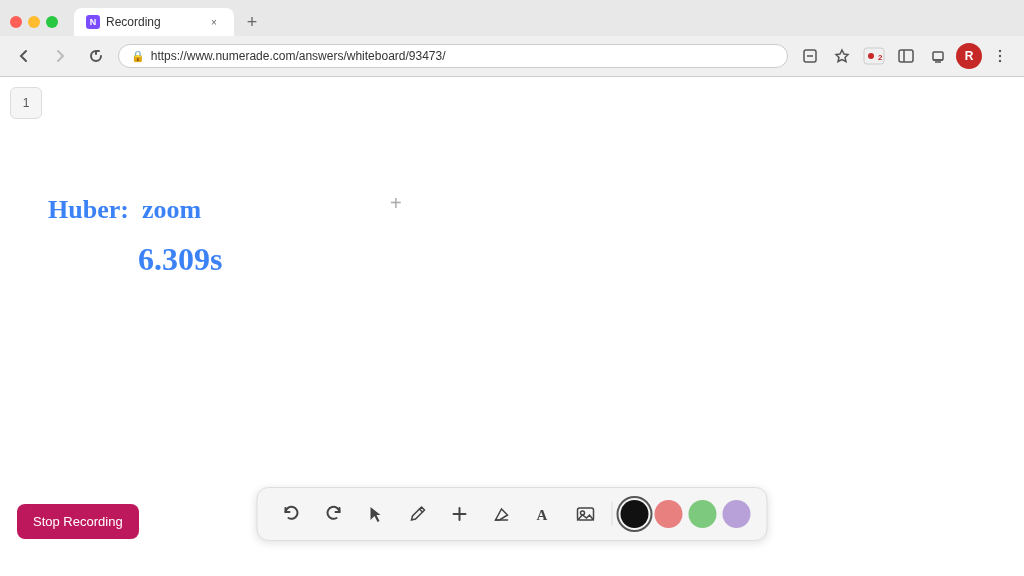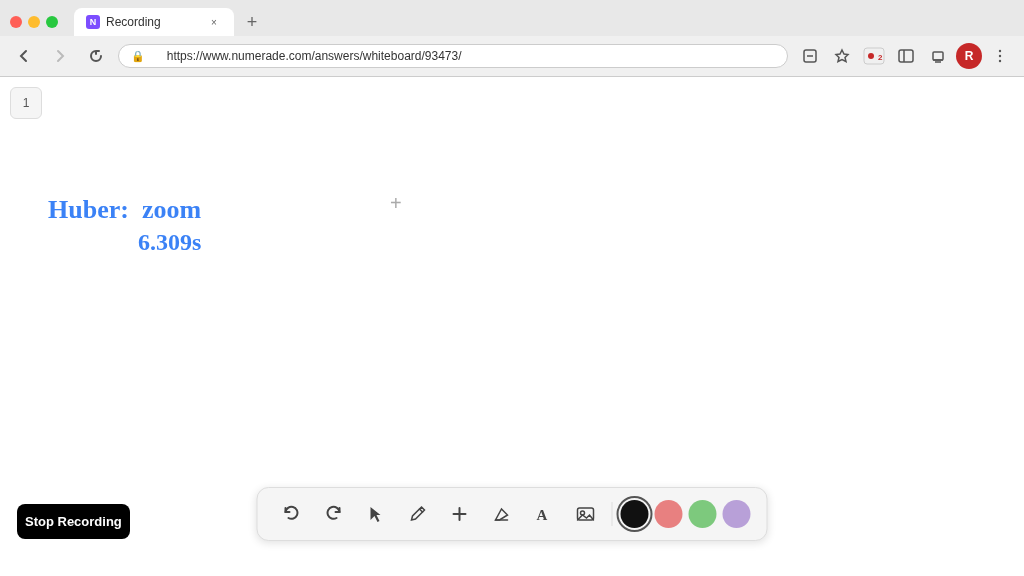--- a/index.html
+++ b/index.html
@@ -118,21 +118,21 @@
       border-radius: 20px;
       padding: 4px 12px;
       font-size: 12px;
       color: #333;
       gap: 6px;
     }
     .address-lock {
       color: #555;
       font-size: 11px;
     }
-    .address-text { color: #333; font-size: 12px; margin-left: 16px; }
+    .address-text { color: #333; font-size: 12px; }
 
     .nav-actions {
       display: flex;
       align-items: center;
       gap: 4px;
     }
     .nav-action-btn {
       width: 28px;
       height: 28px;
       border: none;
@@ -203,21 +203,21 @@
       top: 118px;
       left: 48px;
       font-family: 'Comic Sans MS', cursive;
       font-size: 26px;
       font-weight: bold;
       color: #3b82f6;
       user-select: none;
       pointer-events: none;
     }
     .handwriting .line1 { display: block; }
-    .handwriting .line2 { display: block; margin-top: 4px; padding-left: 90px; font-size: 24px; }
+    .handwriting .line2 { display: block; margin-top: 16px; padding-left: 90px; font-size: 32px; }
 
     
     .bottom-toolbar {
       position: absolute;
       bottom: 20px;
       left: 50%;
       transform: translateX(-50%);
       display: flex;
       align-items: center;
       gap: 6px;
@@ -254,27 +254,27 @@
       cursor: pointer;
       border: none;
     }
     .color-dot.selected { outline: 2px solid #555; outline-offset: 2px; }
 
     
     .stop-recording-btn {
       position: absolute;
       bottom: 22px;
       left: 17px;
-      background: #000000;
+      background: #be185d;
       color: white;
       border: none;
       border-radius: 8px;
-      padding: 10px 8px;
+      padding: 10px 16px;
       font-size: 13px;
-      font-weight: 700;
+      font-weight: 400;
       cursor: pointer;
       white-space: nowrap;
     }
 
     
     .svg-icon {
       width: 18px;
       height: 18px;
     }
   </style>

